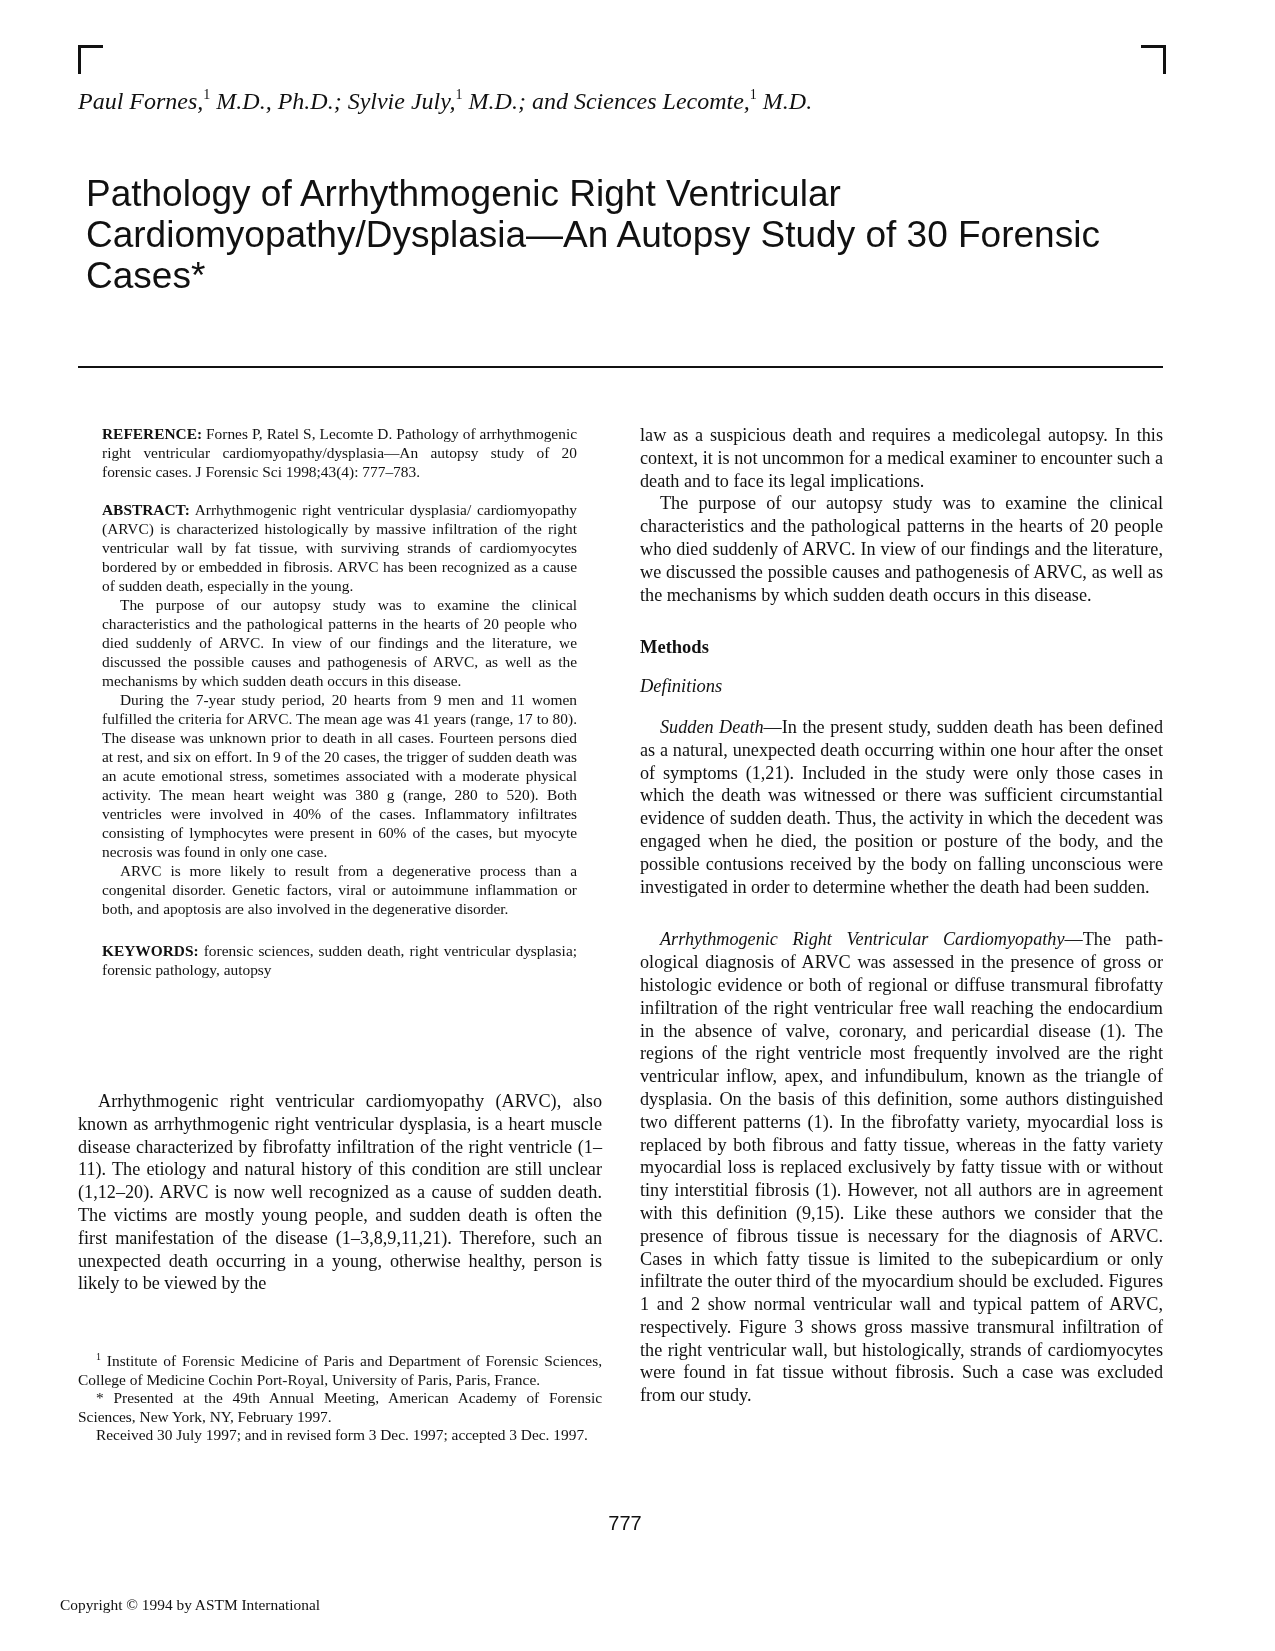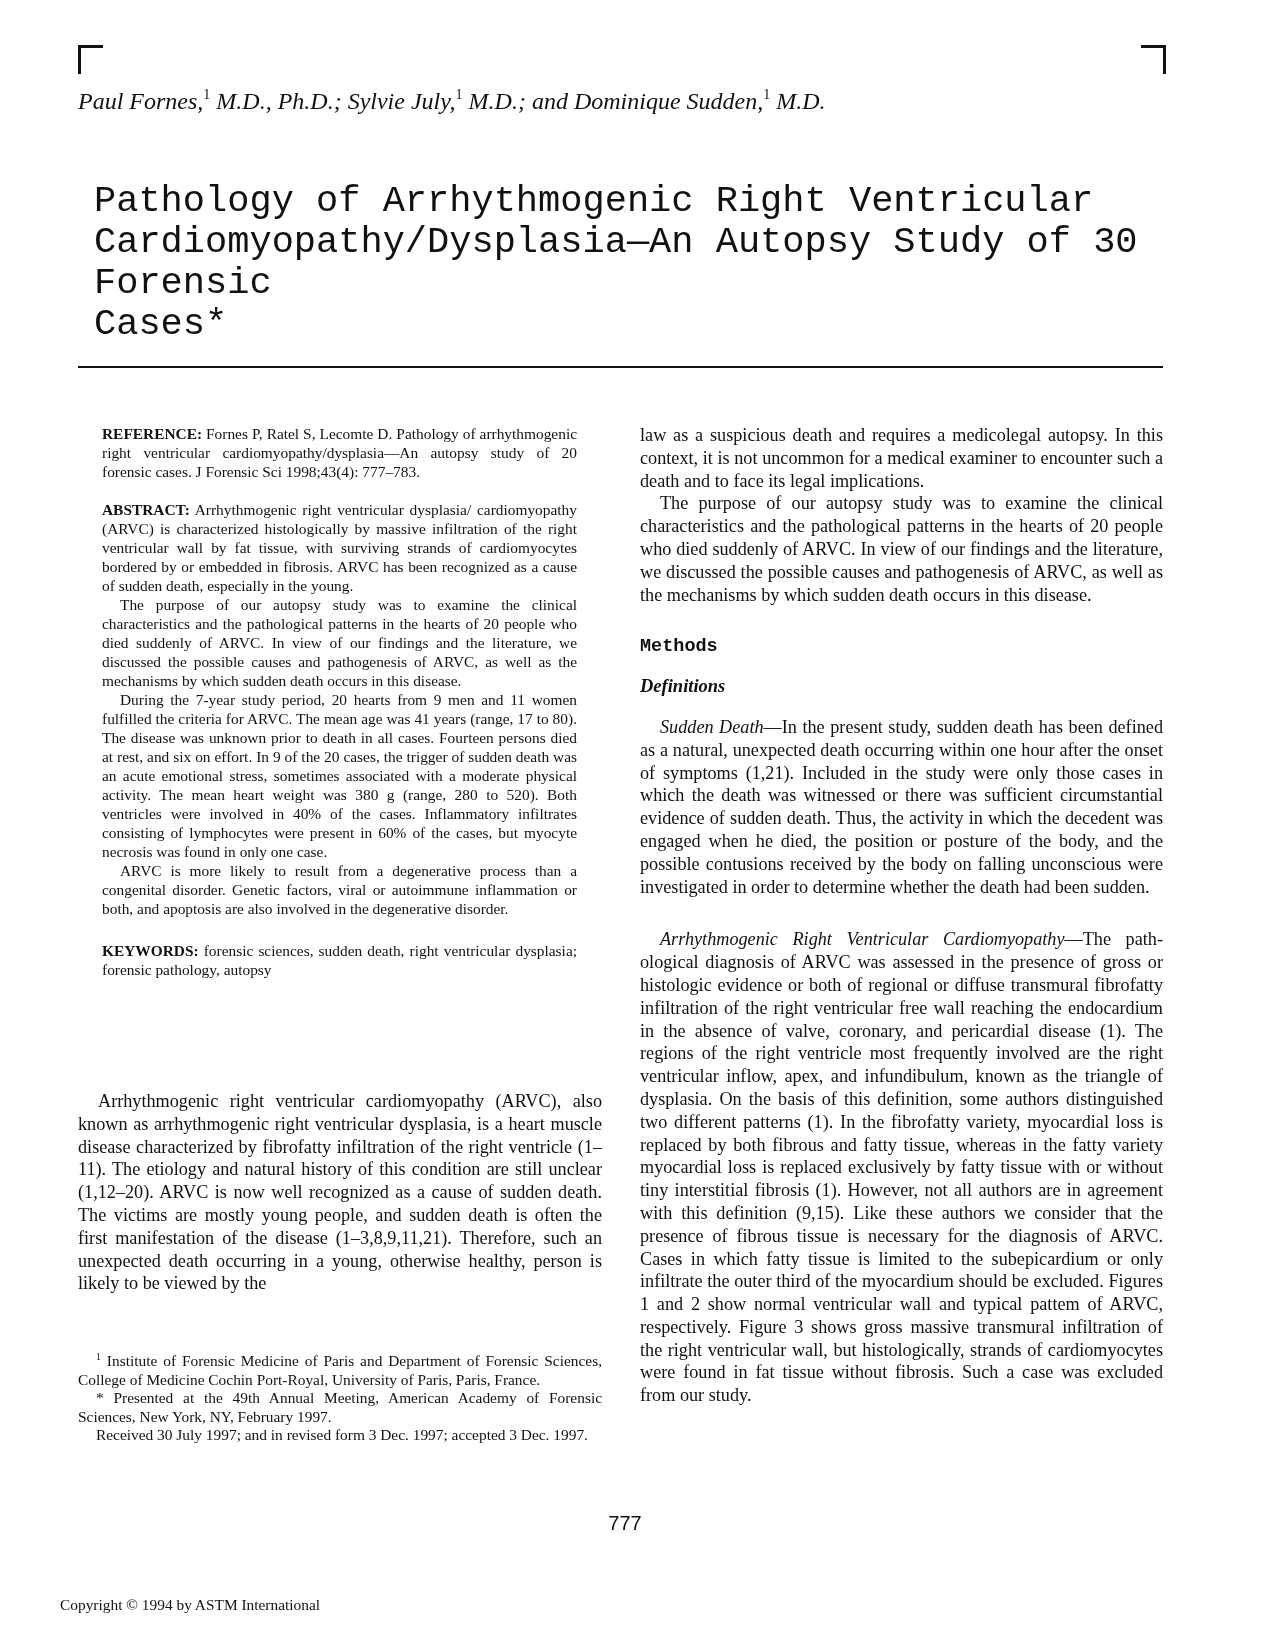--- a/index.html
+++ b/index.html
@@ -2,47 +2,47 @@
 <html><head>
 <meta charset="utf-8">
 <style>
   html, body { margin:0; padding:0; background:#ffffff; }
   body { width:1275px; height:1651px; position:relative; overflow:hidden; color:#111; font-family:"Liberation Serif", serif; }
   .corner { position:absolute; border-color:#111; border-style:solid; }
   .corner-tl { left:78px; top:45px; width:22px; height:26px; border-width:3px 0 0 3px; }
   .corner-tr { left:1141px; top:45px; width:22px; height:26px; border-width:3px 3px 0 0; }
   .authors { position:absolute; left:78px; top:88px; font-size:24px; font-style:italic; white-space:nowrap; }
   .authors sup { font-size:14px; font-style:normal; vertical-align:10px; line-height:0; }
-  .title { position:absolute; left:78px; top:165px; width:1090px; font-family:Liberation Mono, monospace; font-size:37px; line-height:41px; font-weight:normal; margin:16px; }
+  .title { position:absolute; left:78px; top:165px; width:1090px; font-family:Liberation Sans, sans-serif; font-size:37px; line-height:41px; font-weight:normal; margin:8px; }
   .rule { position:absolute; left:78px; top:366px; width:1085px; height:2px; background:#111; }
   .abstract-col { position:absolute; left:102px; top:424px; width:475px; font-size:15.4px; line-height:19px; text-align:justify; }
   .abstract-col p { margin:0; }
   .abstract-col .indent { text-indent:18px; }
   .abstract-col .block { margin-bottom:19px; }
   .abstract-col b { font-weight:bold; }
   .body-left { position:absolute; left:78px; top:1090px; width:524px; font-size:18.2px; line-height:22.8px; text-align:justify; }
   .body-left p { margin:0; text-indent:20px; }
   .footnotes { position:absolute; left:78px; top:1352px; width:524px; font-size:15.4px; line-height:18.6px; text-align:justify; }
   .footnotes p { margin:0; text-indent:18px; }
   .footnotes sup { font-size:10px; vertical-align:6px; line-height:0; }
   .body-right { position:absolute; left:640px; top:424px; width:523px; font-size:18.2px; line-height:22.8px; text-align:justify; }
   .body-right p { margin:0; }
   .body-right .indent { text-indent:20px; }
-  .body-right h2 { font-size:18.5px; font-weight:bold; margin:0;font-family:Liberation Mono, monospace; }
-  .body-right h3 { font-size:18.5px; font-style:italic; font-weight:bold; margin:0; }
+  .body-right h2 { font-size:18.5px; font-weight:bold; margin:0; }
+  .body-right h3 { font-size:18.5px; font-style:italic; font-weight:normal; margin:0; }
   .page-number { position:absolute; left:600px; top:1512px; width:50px; text-align:center; font-family:"Liberation Sans", sans-serif; font-size:20px; }
   .copyright { position:absolute; left:60px; top:1596px; font-size:15.4px; }
 </style>
 </head>
 <body>
 
 <div class="corner corner-tl"></div>
 <div class="corner corner-tr"></div>
 
-<div class="authors"><span>Paul Fornes,</span><sup>1</sup><span> M.D., Ph.D.; </span><span>Sylvie July,</span><sup>1</sup><span> M.D.; and </span><span>Dominique Sudden,</span><sup>1</sup><span> M.D.</span></div>
+<div class="authors"><span>Paul Fornes,</span><sup>1</sup><span> M.D., Ph.D.; </span><span>Sylvie July,</span><sup>1</sup><span> M.D.; and </span><span>Sciences Lecomte,</span><sup>1</sup><span> M.D.</span></div>
 
 <h1 class="title">
   <span>Pathology of Arrhythmogenic Right Ventricular</span><br>
   <span>Cardiomyopathy/Dysplasia—An Autopsy Study of 30 Forensic</span><br>
   <span>Cases*</span>
 </h1>
 
 <div class="rule"></div>
 
 <div class="abstract-col">

